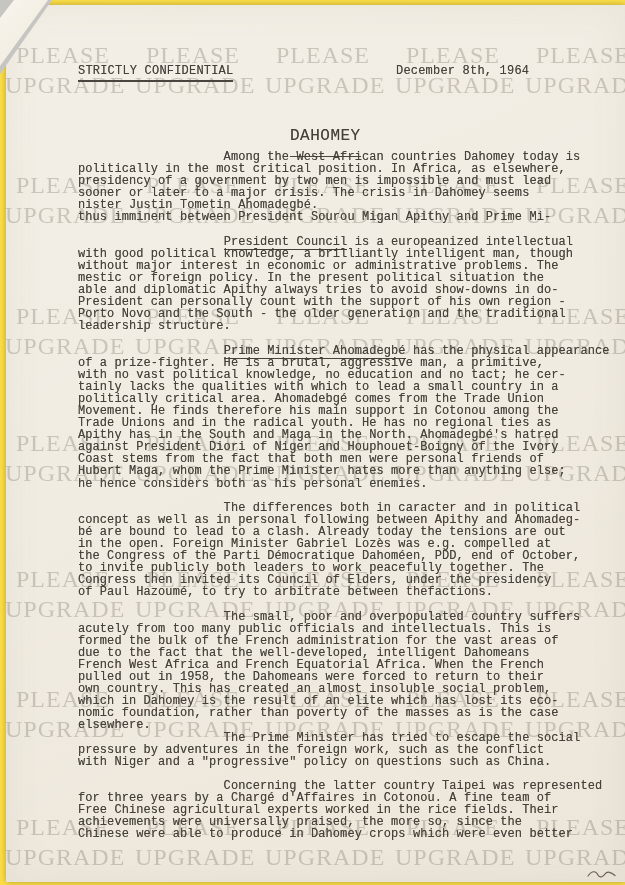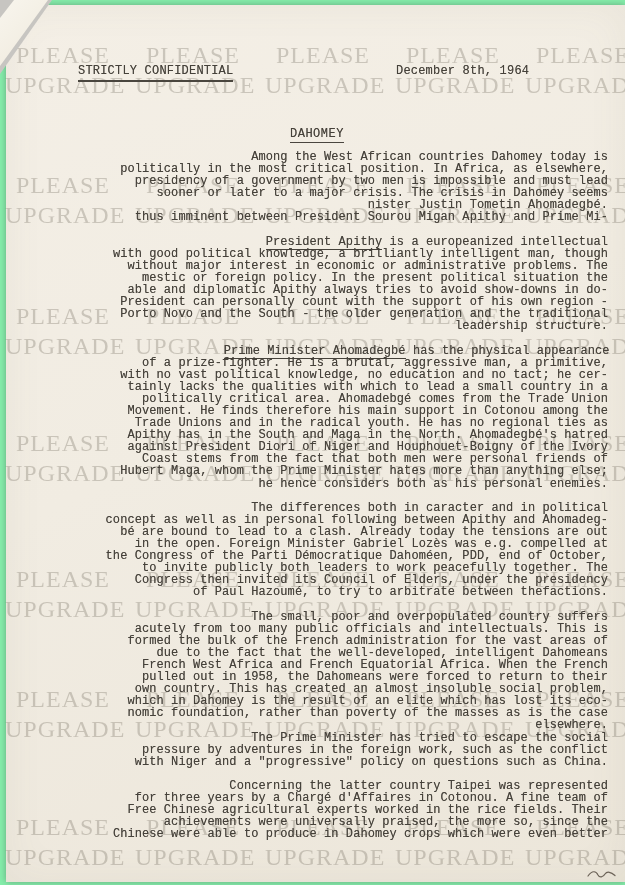--- a/index.html
+++ b/index.html
@@ -4,21 +4,21 @@
 <style>
   html,body{margin:0;padding:0;}
   body{
     width:625px;height:885px;
     background:#b9b7b3;
     font-family:"Liberation Mono","DejaVu Sans Mono",monospace;
     overflow:hidden;
   }
   .page{
     position:relative;width:625px;height:885px;
-    background:#86efac;overflow:hidden;
+    background:#fde047;overflow:hidden;
   }
   .paper{
     position:absolute;left:6px;top:5px;right:0;bottom:3px;
     background:linear-gradient(155deg,#f4efe6 0%,#f1ece2 45%,#ece6da 100%);
     box-shadow:0 0 7px rgba(40,38,34,.35), inset 0 0 40px rgba(120,110,90,.07);
   }
   
   .corner-cut{
     position:absolute;left:0;top:0;width:60px;height:84px;
     background:#c7c5c1;
@@ -48,32 +48,32 @@
     font-size:12px;letter-spacing:.2px;
     border-bottom:2px solid #4a463f;padding-bottom:2px;
     z-index:3;
   }
   .doc-date{
     position:absolute;left:396px;top:64px;
     font-size:12px;letter-spacing:.2px;z-index:3;
   }
   .doc-title{
     position:absolute;left:290px;top:127px;
-    font-size:12px;letter-spacing:.5px;
-    border-bottom:1.4px solid #4a463f;padding-bottom:1px;
+    font-size:16px;letter-spacing:.5px;
+    border-bottom:1.4px solid #4a463f;padding-bottom:11px;
     z-index:3;
   }
   .body-text{
     position:absolute;left:78px;top:151px;width:530px;
     font-size:12px;line-height:12.1px;letter-spacing:.08px;
     z-index:3;
   }
   .para{margin:0;}
   .para.gap{margin-top:12.1px;}
-  .line{white-space:pre;height:12.1px;text-align:right;}
+  .line{white-space:pre;height:12.1px;}
   .line .u{border-bottom:1.3px solid #45413a;}
   .pen-mark{position:absolute;left:586px;top:867px;z-index:4;}
 </style>
 </head>
 <body>
 
 <div class="page">
 
   <div class="paper"></div>
 
@@ -187,21 +187,21 @@
   <div class="body-text ink">
       <div class="para">
         <div class="line"><span>                    Among the West African countries Dahomey today is</span></div>
         <div class="line"><span>politically in the most critical position. In Africa, as elsewhere,</span></div>
         <div class="line"><span>presidency of a government by two men is impossible and must lead</span></div>
         <div class="line"><span>sooner or later to a major crisis. The crisis in Dahomey seems</span></div>
         <div class="line"><span>nister Justin Tometin Ahomadegbé.</span></div>
         <div class="line"><span>thus imminent between President Sourou Migan Apithy and Prime Mi-</span></div>
       </div>
       <div class="para gap">
-        <div class="line"><span>                    </span><span class="u">President Apithy</span><span> is a europeanized intellectual</span></div>
+        <div class="line"><span>                    </span><span class="u">President Council</span><span> is a europeanized intellectual</span></div>
         <div class="line"><span>with good political knowledge, a brilliantly intelligent man, though</span></div>
         <div class="line"><span>without major interest in economic or administrative problems. The</span></div>
         <div class="line"><span>mestic or foreign policy. In the present political situation the</span></div>
         <div class="line"><span>able and diplomatic Apithy always tries to avoid show-downs in do-</span></div>
         <div class="line"><span>President can personally count with the support of his own region -</span></div>
         <div class="line"><span>Porto Novo and the South - the older generation and the traditional</span></div>
         <div class="line"><span>leadership structure.</span></div>
       </div>
       <div class="para gap">
         <div class="line"><span>                    </span><span class="u">Prime Minister Ahomadegbé</span><span> has the physical appearance</span></div>

